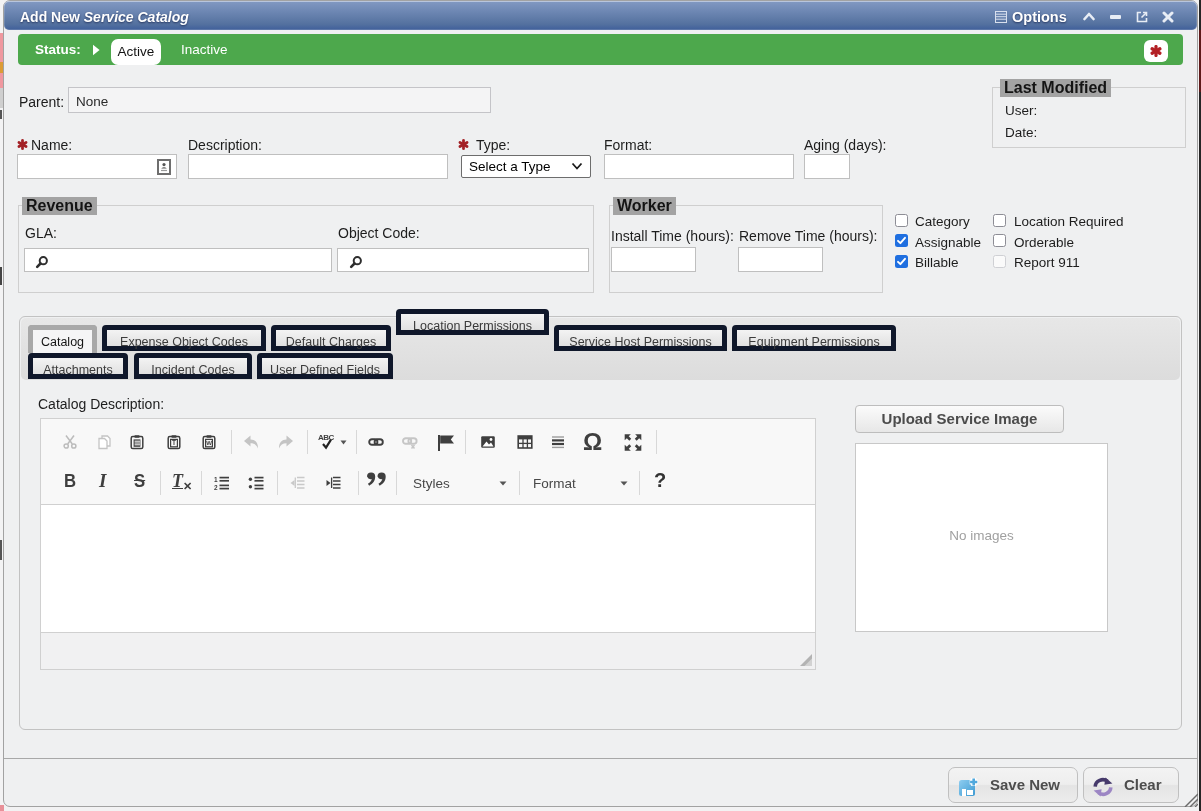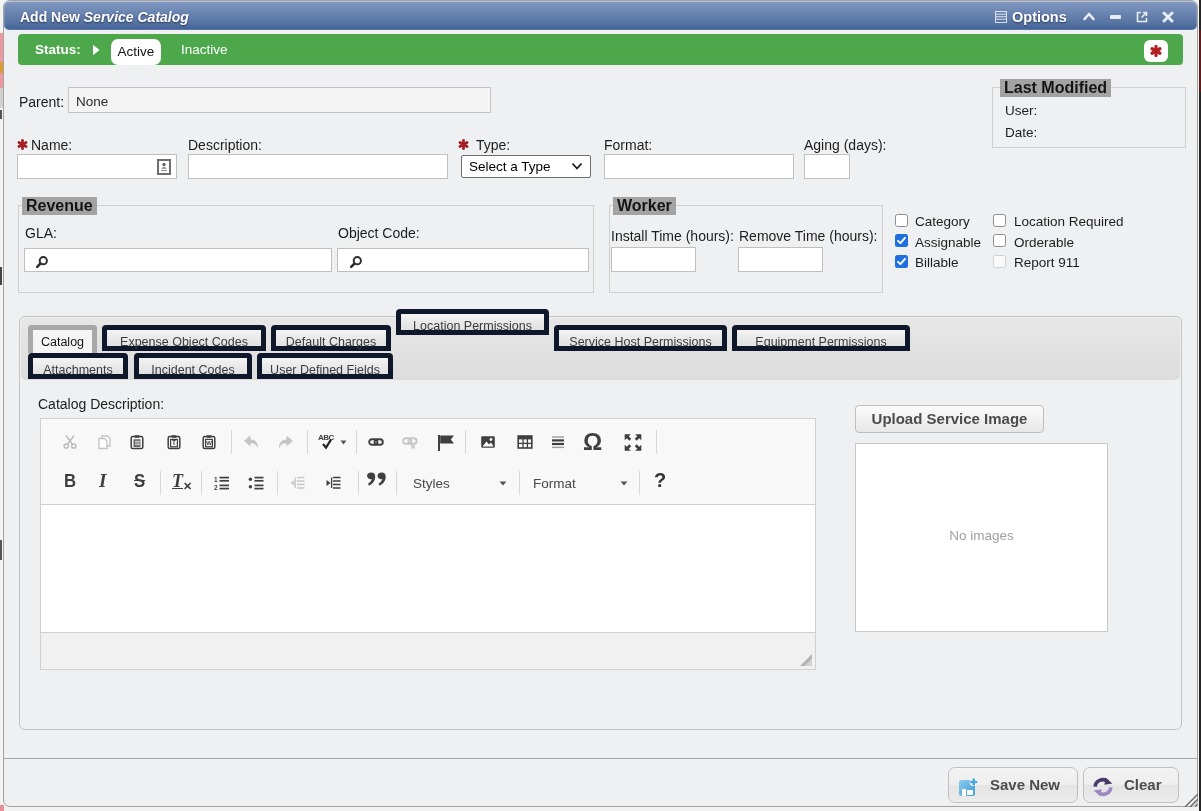--- a/index.html
+++ b/index.html
@@ -174,21 +174,21 @@
 
  <div class="ab" style="left:19px;top:316px;width:1163px;height:414px;background:#eff0f1;
   border:1px solid #c2c2c2;border-radius:6px;box-sizing:border-box;"></div>
  <div class="ab" style="left:21px;top:318px;width:1159px;height:62px;border-radius:5px;
   background:linear-gradient(#e7e7e7,#dcdcdc);"></div>
 
  <div class="tab" style="left:102px;top:325px;width:164px;">Expense Object Codes</div>
  <div class="tab" style="left:271px;top:325px;width:120px;">Default Charges</div>
  <div class="tab" style="left:396px;top:309px;width:153px;">Location Permissions</div>
  <div class="tab" style="left:554px;top:325px;width:173px;">Service Host Permissions</div>
- <div class="tab" style="left:732px;top:325px;width:178px;">Equipment Permissions</div>
+ <div class="tab" style="left:732px;top:325px;width:164px;">Equipment Permissions</div>
  <div class="tab" style="left:28px;top:325px;width:69px;height:28px;background:#f5f5f6;
   border-color:#a8a8a8;border-bottom:0;color:#151515;">Catalog</div>
 
  <div class="tab" style="left:28px;top:353px;width:100px;">Attachments</div>
  <div class="tab" style="left:134px;top:353px;width:118px;">Incident Codes</div>
  <div class="tab" style="left:257px;top:353px;width:136px;">User Defined Fields</div>
 
  <div class="lbl" style="left:38px;top:396px;">Catalog Description:</div>
  <div class="ab" style="left:40px;top:418px;width:776px;height:252px;background:#fff;
   border:1px solid #d0d0d0;box-sizing:border-box;"></div>
@@ -370,21 +370,21 @@
       <polygon points="0.5,0.5 7.5,0.5 4,4.5" fill="#555"></polygon>
     </svg>
  <div class="sep2" style="left:519px;"></div>
  <div class="ab" style="left:533px;top:476px;font-size:13.5px;color:#484848;">Format</div>
  <svg class="ab" style="left:620px;top:481px" width="8" height="5" viewBox="0 0 8 5">
       <polygon points="0.5,0.5 7.5,0.5 4,4.5" fill="#555"></polygon>
     </svg>
  <div class="sep2" style="left:639px;"></div>
  <div class="ab" style="left:654px;top:469px;font-size:20px;font-weight:bold;color:#333;">?</div>
 
- <div class="ab" style="left:855px;top:405px;width:189px;height:28px;border-radius:4px;
+ <div class="ab" style="left:855px;top:405px;width:209px;height:28px;border-radius:4px;
   border:1px solid #bdbdbd;background:linear-gradient(#fbfbfb,#e7e7e7);box-sizing:border-box;
   font-size:15px;font-weight:bold;color:#4c4c4c;text-align:center;line-height:26px;">Upload Service Image</div>
  <div class="ab" style="left:855px;top:443px;width:253px;height:189px;background:#fff;
   border:1px solid #c8c8c8;box-sizing:border-box;"></div>
  <div class="ab" style="left:855px;top:528px;width:253px;text-align:center;font-size:13.5px;color:#a0a0a0;">No images</div>
 
  <div class="ab" style="left:4px;top:758px;width:1193px;height:1px;background:#a8a8a8;"></div>
  <div class="ab" style="left:948px;top:767px;width:130px;height:36px;border-radius:7px;
   border:1px solid #c0c0c0;background:linear-gradient(#f3f3f3,#eeeeee 48%,#e4e4e4 52%,#ececec);box-sizing:border-box;"></div>
  <svg class="ab" style="left:958px;top:777px" width="21" height="21" viewBox="0 0 21 21">

